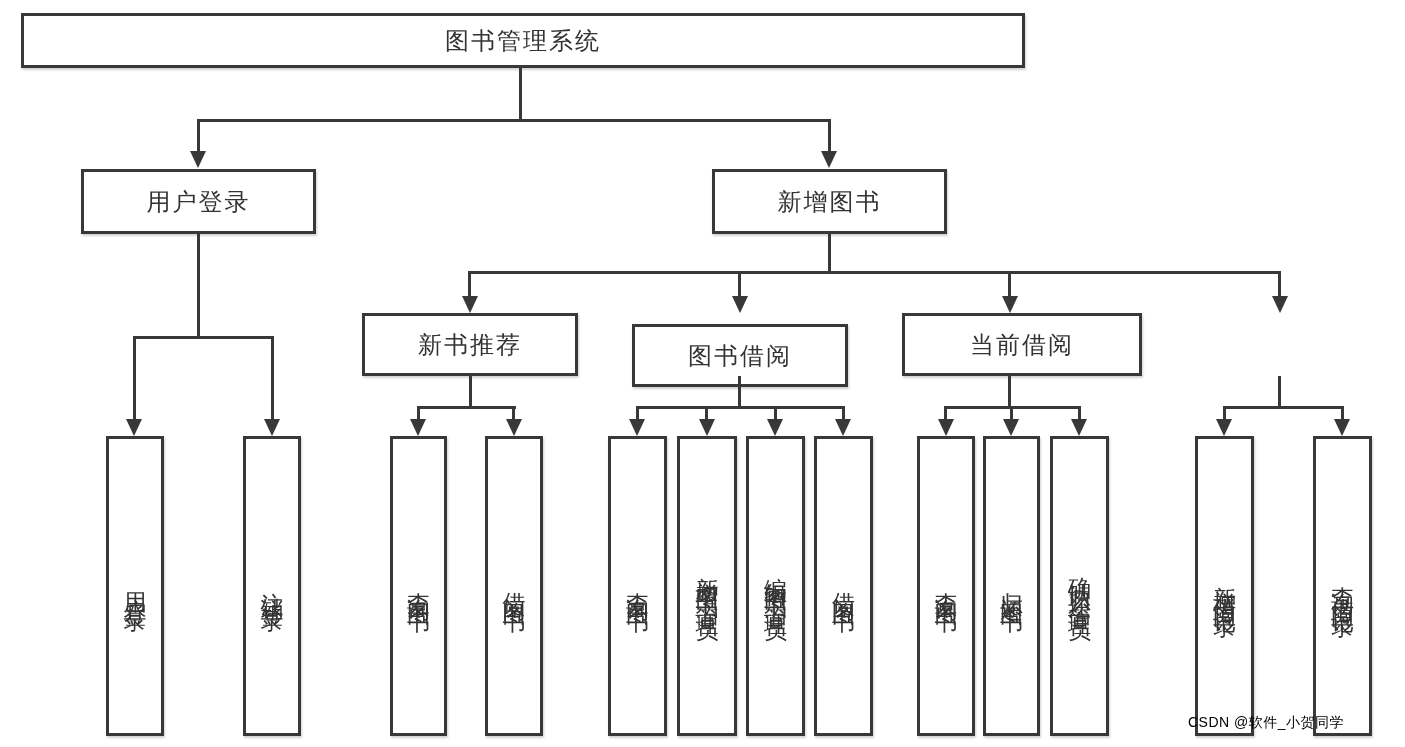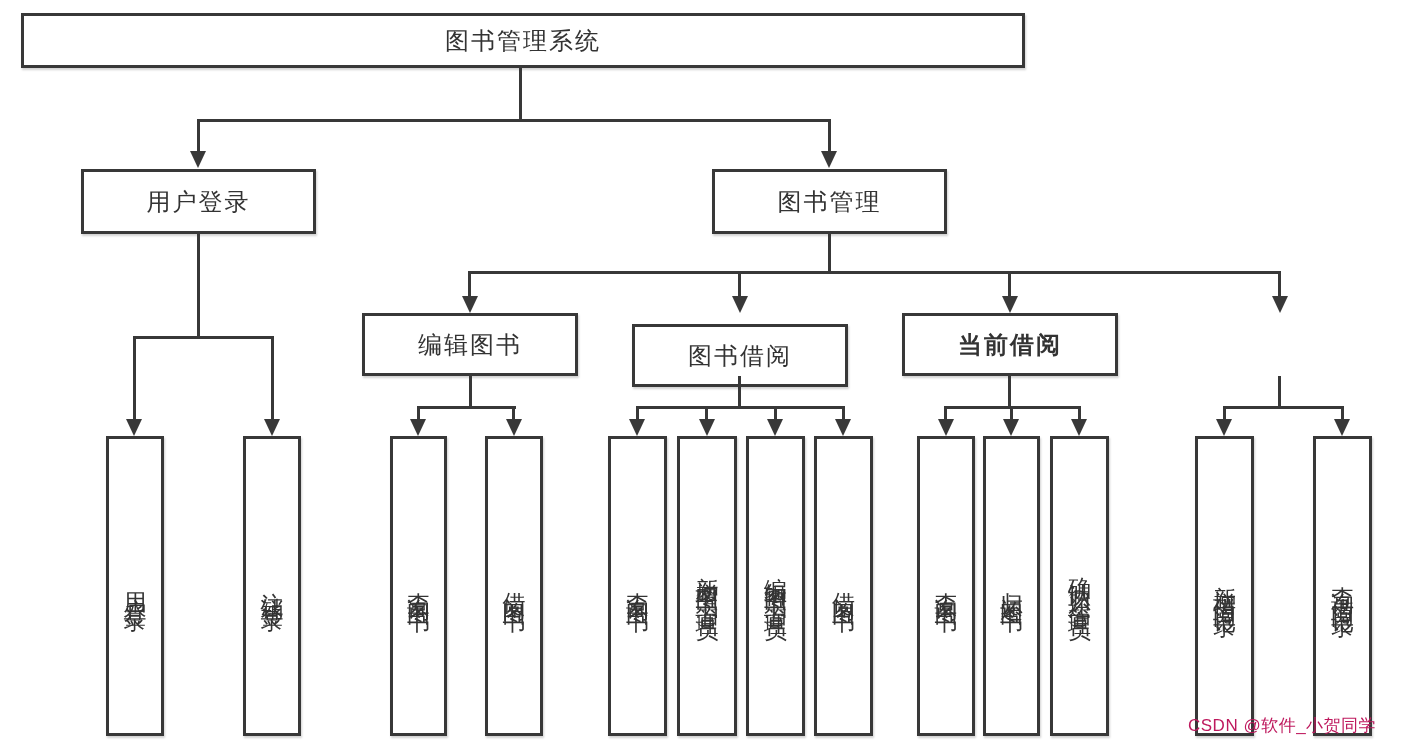--- a/index.html
+++ b/index.html
@@ -37,22 +37,22 @@
   .arrow {
     position:absolute;
     width:0; height:0;
     border-left:8px solid transparent;
     border-right:8px solid transparent;
     border-top:17px solid #383838;
   }
   .watermark {
     position:absolute;
     left:1188px; top:714px;
-    color:#be185d;
-    font-size:17px;
+    color:#000000;
+    font-size:14px;
     letter-spacing:0.5px;
     z-index:9;
     white-space:nowrap;
   }
 </style>
 </head>
 <body>
 
 <div class="canvas">
 
@@ -64,21 +64,21 @@
   <div class="line" style="left:197px; top:119px; width:634px; height:3px;"></div>
   <div class="line" style="left:197px; top:119px; width:3px; height:36px;"></div>
   <div class="arrow" style="left:190px; top:151px;"></div>
   <div class="line" style="left:828px; top:119px; width:3px; height:36px;"></div>
   <div class="arrow" style="left:821px; top:151px;"></div>
 
   <div class="node" style="left:81px; top:169px; width:235px; height:65px;">
     <span class="lbl">用户登录</span>
   </div>
   <div class="node" style="left:712px; top:169px; width:235px; height:65px;">
-    <span class="lbl">图书管理</span>
+    <span class="lbl">新增图书</span>
   </div>
 
   <div class="line" style="left:197px; top:234px; width:3px; height:105px;"></div>
   <div class="line" style="left:133px; top:336px; width:141px; height:3px;"></div>
   <div class="line" style="left:133px; top:336px; width:3px; height:86px;"></div>
   <div class="arrow" style="left:126px; top:419px;"></div>
   <div class="line" style="left:271px; top:336px; width:3px; height:86px;"></div>
   <div class="arrow" style="left:264px; top:419px;"></div>
 
   <div class="line" style="left:828px; top:234px; width:3px; height:40px;"></div>
@@ -86,26 +86,26 @@
   <div class="line" style="left:468px; top:271px; width:3px; height:28px;"></div>
   <div class="arrow" style="left:462px; top:296px;"></div>
   <div class="line" style="left:738px; top:271px; width:3px; height:28px;"></div>
   <div class="arrow" style="left:732px; top:296px;"></div>
   <div class="line" style="left:1008px; top:271px; width:3px; height:28px;"></div>
   <div class="arrow" style="left:1002px; top:296px;"></div>
   <div class="line" style="left:1278px; top:271px; width:3px; height:28px;"></div>
   <div class="arrow" style="left:1272px; top:296px;"></div>
 
   <div class="node" style="left:362px; top:313px; width:216px; height:63px;">
-    <span class="lbl">编辑图书</span>
+    <span class="lbl">新书推荐</span>
   </div>
   <div class="node" style="left:632px; top:313px; width:216px; height:63px;margin-top:11px;">
     <span class="lbl">图书借阅</span>
   </div>
-  <div class="node" style="left:902px; top:313px; width:216px; height:63px;font-weight:bold;">
+  <div class="node" style="left:902px; top:313px; width:240px; height:63px;">
     <span class="lbl">当前借阅</span>
   </div>
 
   <div class="line" style="left:469px; top:376px; width:3px; height:32px;"></div>
   <div class="line" style="left:417px; top:406px; width:99px; height:3px;"></div>
   <div class="line" style="left:417px; top:406px; width:3px; height:16px;"></div>
   <div class="arrow" style="left:410px; top:419px;"></div>
   <div class="line" style="left:512px; top:406px; width:3px; height:16px;"></div>
   <div class="arrow" style="left:506px; top:419px;"></div>
 

